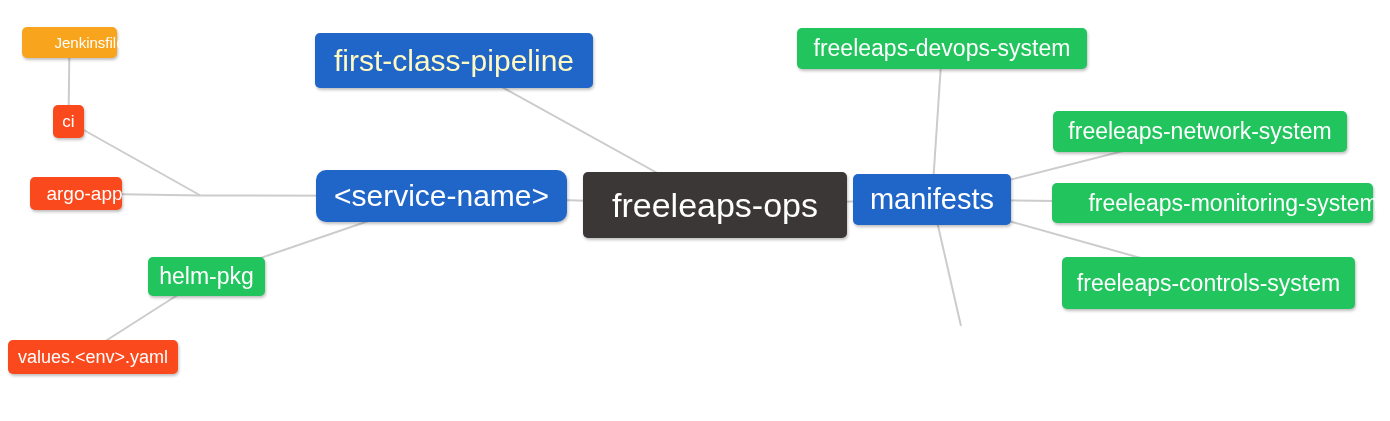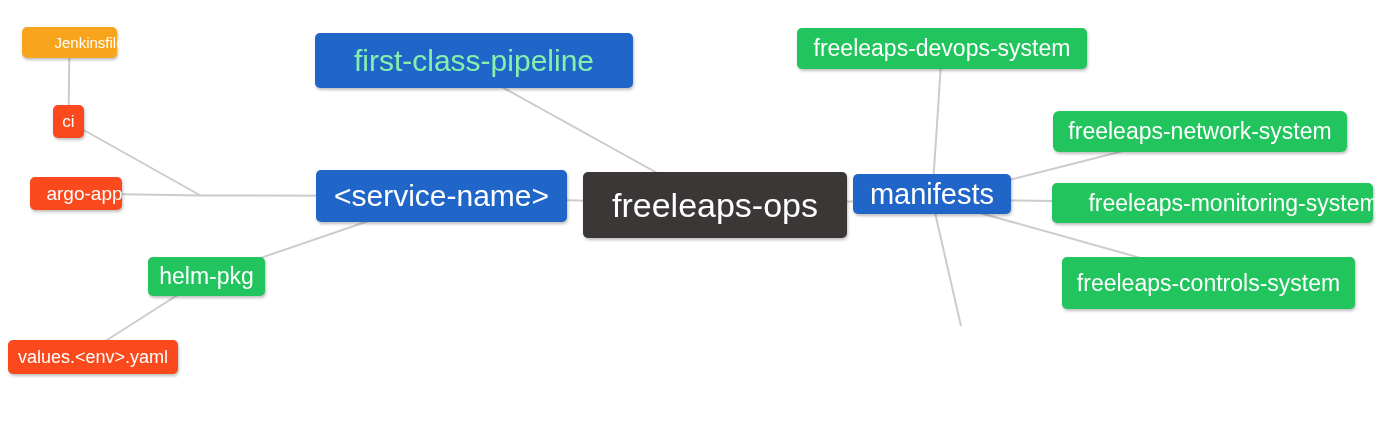--- a/index.html
+++ b/index.html
@@ -63,30 +63,30 @@
 
   <div class="node" style="left: 53px; top: 105px; width: 31px; height: 33px; font-size: 17px; background: rgb(250, 74, 29); color: rgb(255, 255, 255);">ci</div>
 
   <div class="node" style="left: 30px; top: 177px; width: 92px; height: 33px; font-size: 19px; background: rgb(250, 74, 29); color: rgb(255, 255, 255); padding-left: 17px;">argo-app</div>
 
 
   <div class="node" style="left: 148px; top: 257px; width: 117px; height: 39px; font-size: 23px; background: rgb(33, 196, 93); color: rgb(255, 255, 255);">helm-pkg</div>
 
   <div class="node" style="left: 8px; top: 332px; width: 170px; height: 34px; font-size: 18px; background: rgb(250, 74, 29); color: rgb(255, 255, 255); margin-top: 8px;">values.&lt;env&gt;.yaml</div>
 
-  <div class="node" style="left: 315px; top: 33px; width: 318px; height: 55px; font-size: 30px; background: rgb(32, 101, 200); color: #86efac; text-align: center;">first-class-pipeline</div>
+  <div class="node" style="left: 315px; top: 33px; width: 278px; height: 55px; font-size: 30px; background: rgb(32, 101, 200); color: #fef9c3; text-align: center;">first-class-pipeline</div>
 
-  <div class="node" style="left: 316px; top: 170px; width: 251px; height: 52px; font-size: 30px; background: rgb(32, 101, 200); color: rgb(255, 255, 255);">&lt;service-name&gt;</div>
+  <div class="node" style="left: 316px; top: 170px; width: 251px; height: 52px; font-size: 30px; background: rgb(32, 101, 200); color: rgb(255, 255, 255); border-radius: 10px;">&lt;service-name&gt;</div>
 
   <div class="node" style="left: 583px; top: 172px; width: 264px; height: 66px; font-size: 34px; background: rgb(59, 55, 55); color: rgb(255, 255, 255);">freeleaps-ops</div>
 
-  <div class="node" style="left: 853px; top: 174px; width: 158px; height: 40px; font-size: 29px; background: rgb(32, 101, 200); color: rgb(255, 255, 255);">manifests</div>
+  <div class="node" style="left: 853px; top: 174px; width: 158px; height: 51px; font-size: 29px; background: rgb(32, 101, 200); color: rgb(255, 255, 255);">manifests</div>
 
   <div class="node" style="left: 797px; top: 28px; width: 290px; height: 41px; font-size: 23px; background: rgb(33, 196, 93); color: rgb(255, 255, 255);">freeleaps-devops-system</div>
 
-  <div class="node" style="left: 1053px; top: 111px; width: 294px; height: 41px; font-size: 23px; background: rgb(33, 196, 93); color: rgb(255, 255, 255); border-radius: 6px;">freeleaps-network-system</div>
+  <div class="node" style="left: 1053px; top: 111px; width: 294px; height: 41px; font-size: 23px; background: rgb(33, 196, 93); color: rgb(255, 255, 255);">freeleaps-network-system</div>
 
   <div class="node" style="left: 1052px; top: 183px; width: 321px; height: 40px; font-size: 23px; background: rgb(33, 196, 93); color: rgb(255, 255, 255); padding-left: 42px;">freeleaps-monitoring-system</div>
 
   <div class="node" style="left: 1062px; top: 257px; width: 293px; height: 52px; font-size: 23px; background: rgb(33, 196, 93); color: rgb(255, 255, 255);">freeleaps-controls-system</div>
 
 
 </div>
 
 </body></html>

